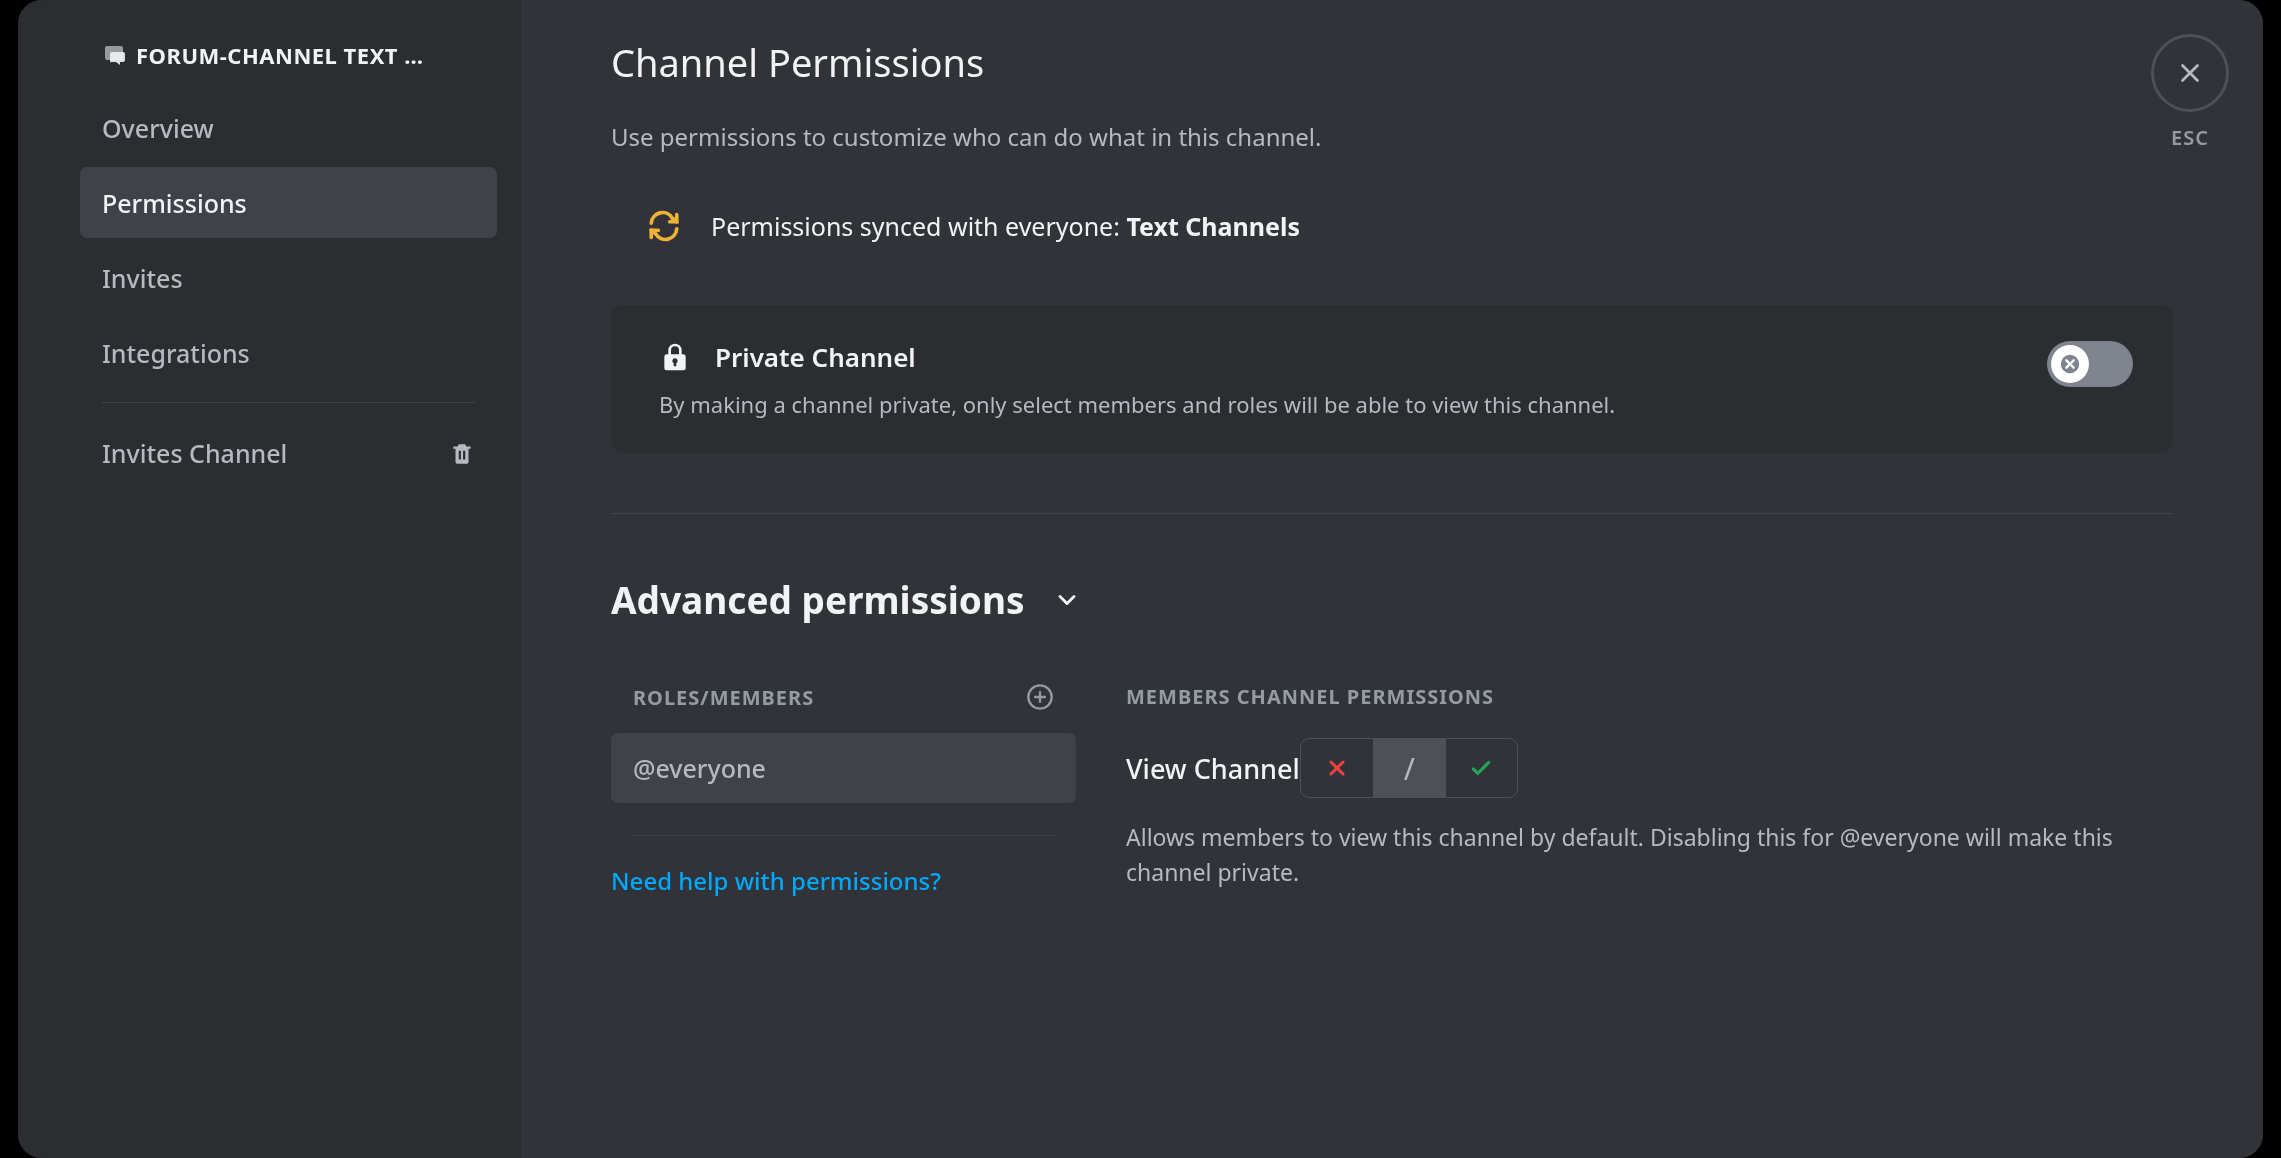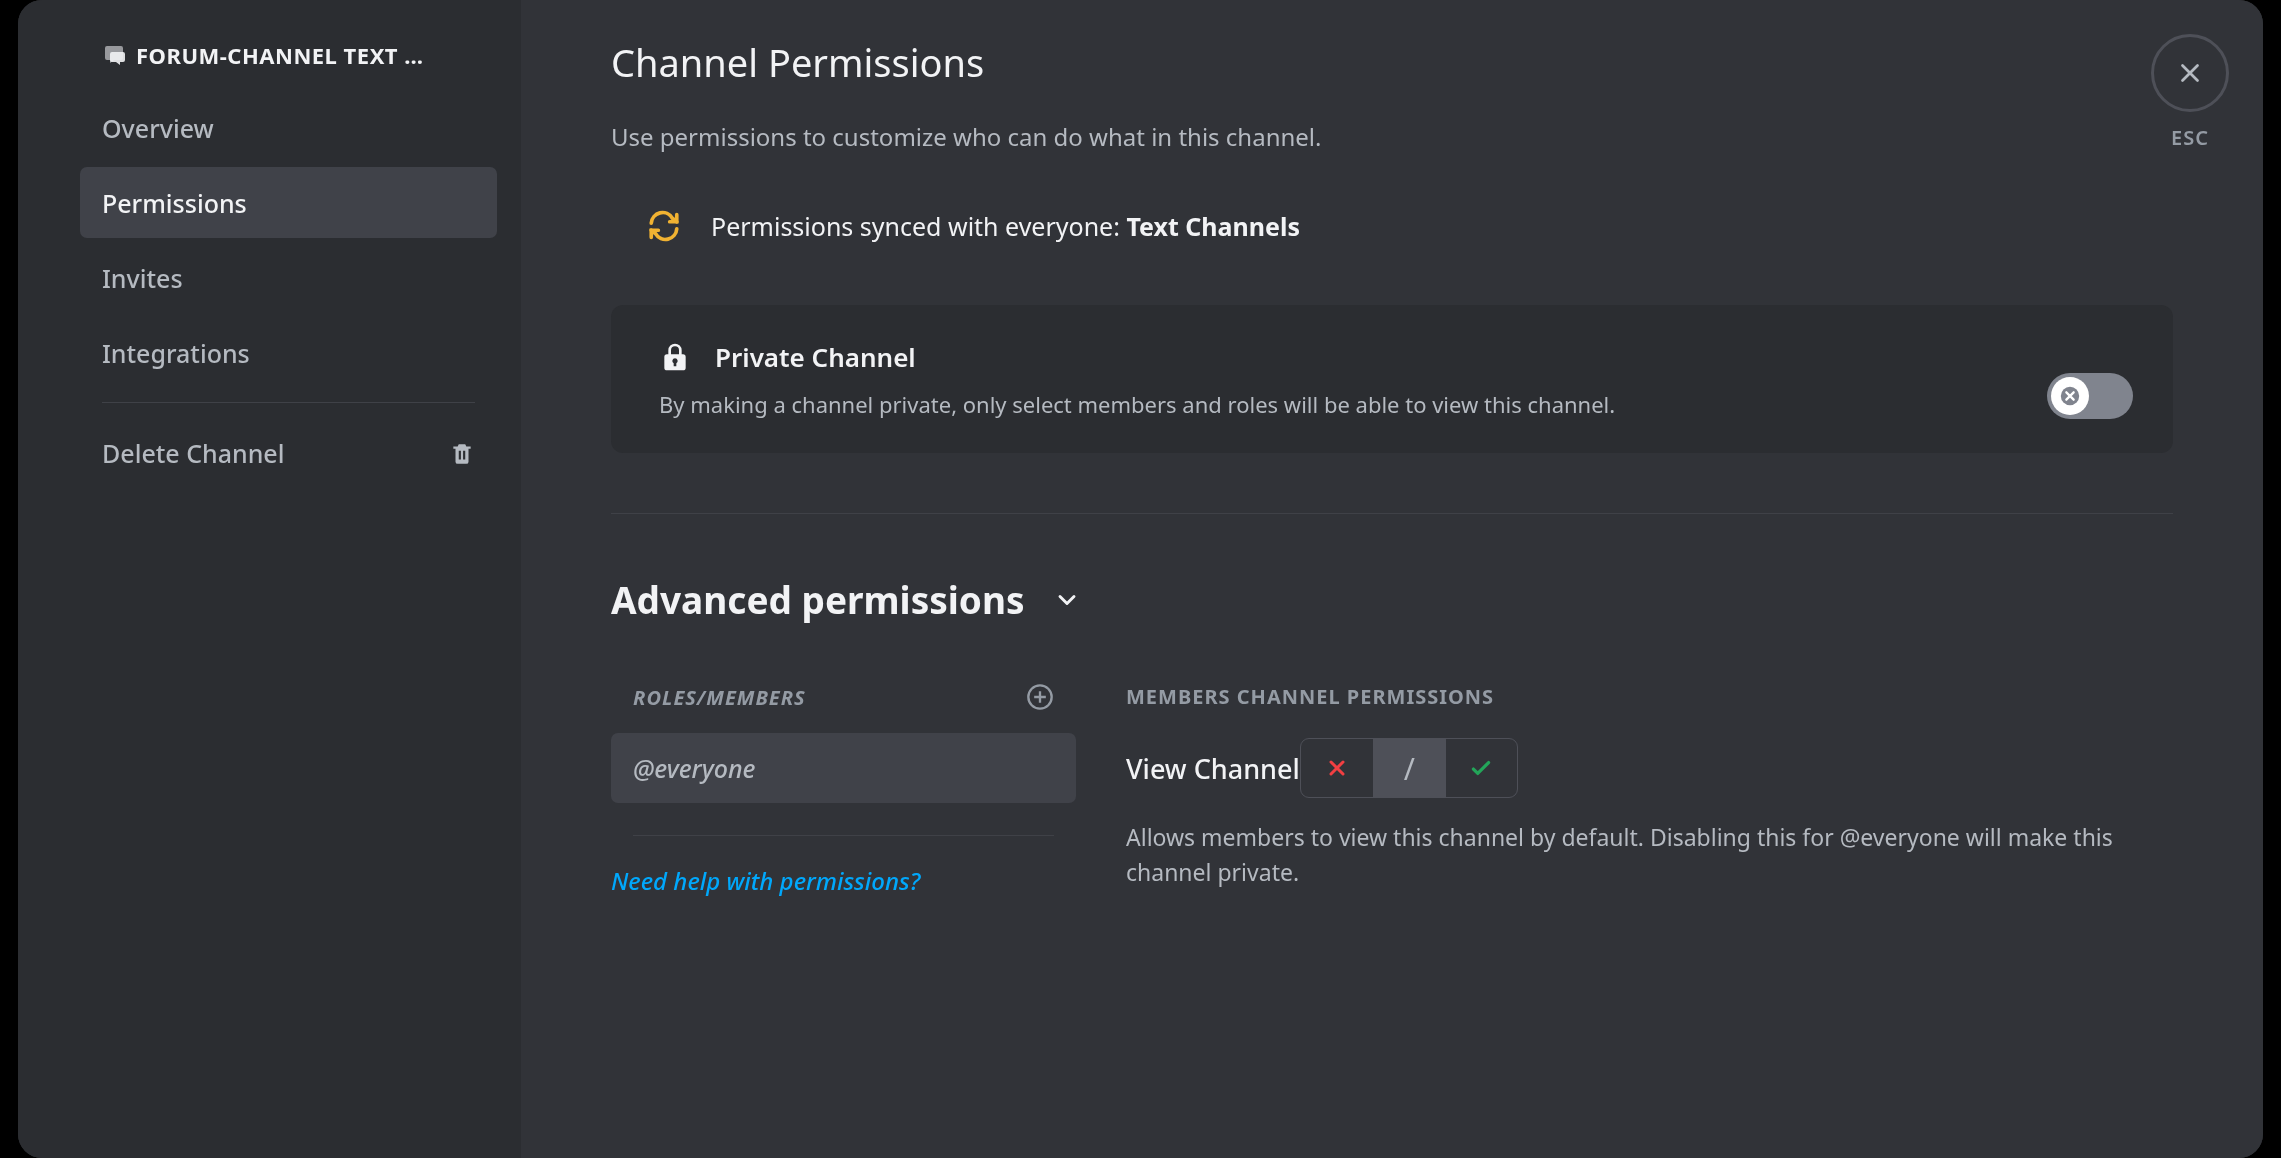--- a/index.html
+++ b/index.html
@@ -148,21 +148,21 @@
     padding-left: 36px;
     margin-bottom: 62px;
   }
   .sync-row strong { font-weight: 700; }
 
   .card {
     background: var(--bg-card);
     border-radius: 12px;
     padding: 34px 40px 34px 48px;
     display: flex;
-    align-items: flex-end;
+    align-items: flex-start;
     justify-content: space-between;
     margin-bottom: 60px;
   }
   .card-left {
     display: flex;
     align-items: flex-start;
     gap: 28px;
   }
   .card-title-block { }
   .card-title {
@@ -213,21 +213,21 @@
   .adv-header h2 {
     margin: 0;
     font-size: 37px;
     font-weight: 700;
   }
 
   .two-col {
     display: flex;
     gap: 50px;
   }
-  .left-col { width: 465px; font-style: italic; }
+  .left-col { width: 465px; }
   .right-col { flex: 1; }
 
   .col-header-row {
     display: flex;
     align-items: center;
     justify-content: space-between;
     margin-bottom: 22px;
     padding: 0 22px 0 22px;
   }
   .section-label {
@@ -322,21 +322,21 @@
     <div class="sidebar-item">
       <span>Invites</span>
     </div>
     <div class="sidebar-item">
       <span>Integrations</span>
     </div>
 
     <div class="sidebar-divider"></div>
 
     <div class="sidebar-delete">
-      <span>Delete Channel</span>
+      <span>Invites Channel</span>
       <span>
         <svg width="26" height="26" viewBox="0 0 24 24" fill="currentColor">
           <path d="M6 7h12v13a2 2 0 0 1-2 2H8a2 2 0 0 1-2-2V7zm3 3v8h2v-8H9zm4 0v8h2v-8h-2zM9 4h6l1 2h4v2H4V6h4l1-2z"></path>
         </svg>
       </span>
     </div>
   </aside>
 
   <main class="main">
 

